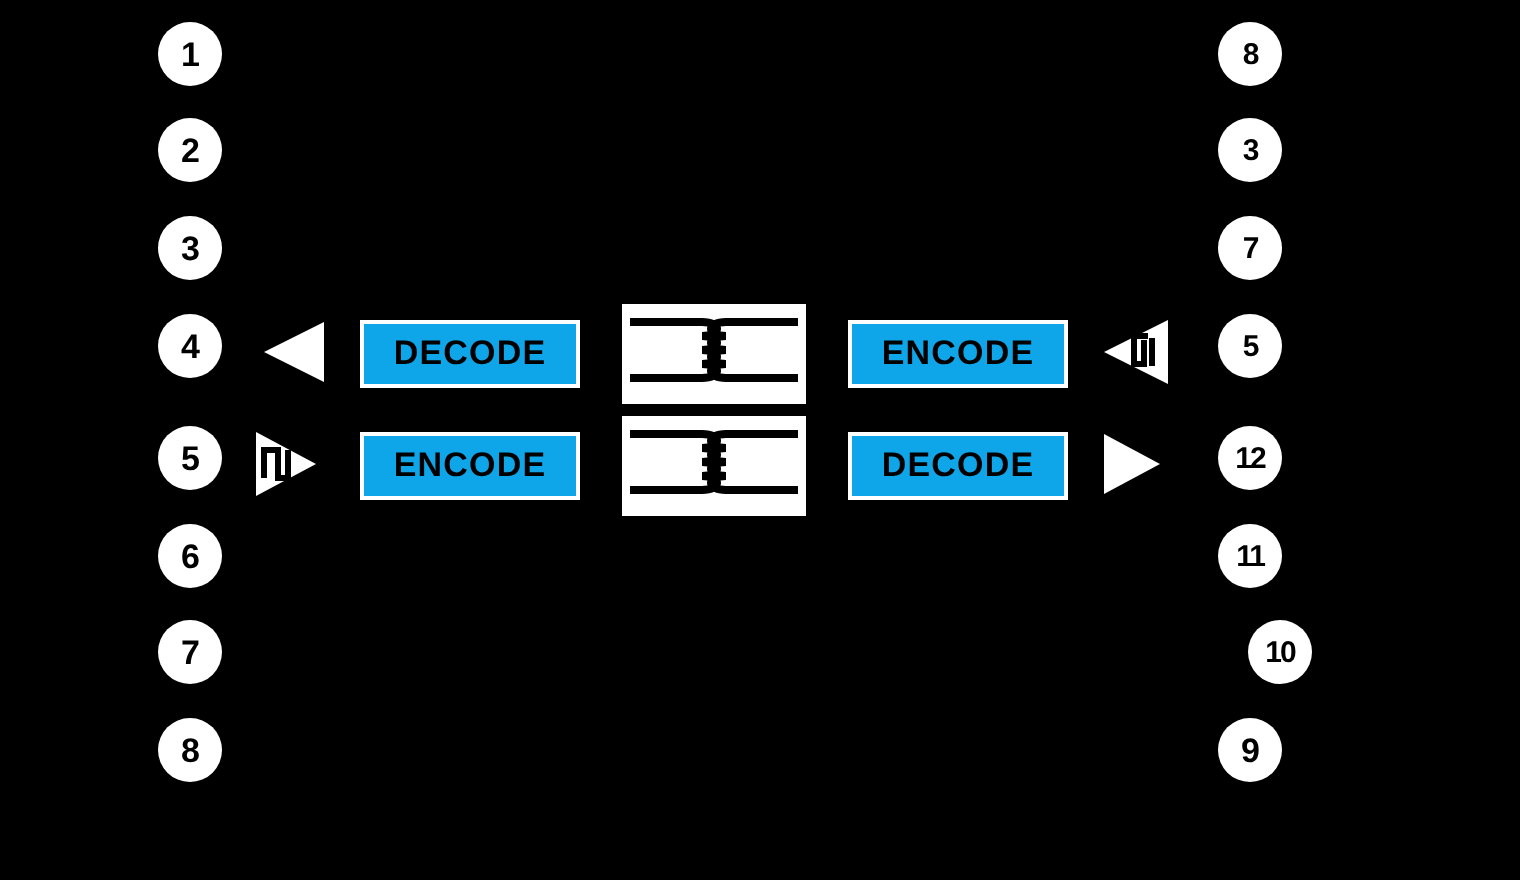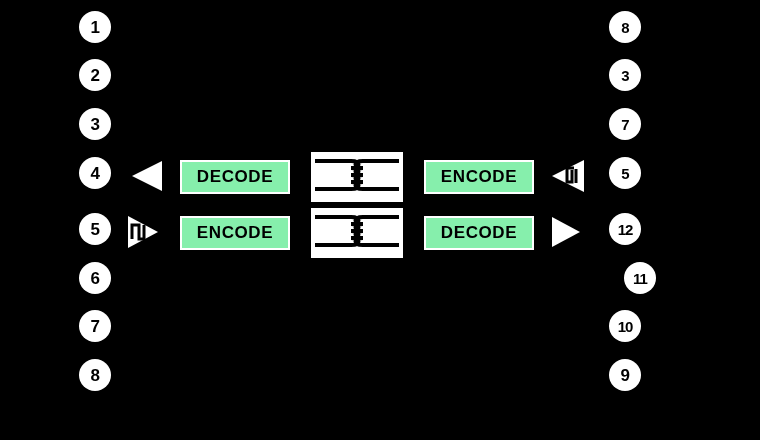--- a/index.html
+++ b/index.html
@@ -8,21 +8,21 @@
   #stage{position:relative;width:760px;height:440px;background:#000;}
 
   
   .pin{position:absolute;width:32px;height:32px;border-radius:50%;
        background:#ffffff;color:#000000;
        display:flex;align-items:center;justify-content:center;
        font-size:17px;font-weight:bold;line-height:1;letter-spacing:-0.5px;}
   .pin.two{font-size:15px;letter-spacing:-1px;}
 
   
-  .blk{position:absolute;background:#86efac;color:#000000;
+  .blk{position:absolute;background:#0ea5e9;color:#000000;
        border:2px solid #ffffff;
        display:flex;align-items:center;justify-content:center;
        font-size:17px;font-weight:bold;letter-spacing:0.6px;}
 
   
   .xfmr{position:absolute;background:#ffffff;border:2px solid #ffffff;}
   .xfmr svg{display:block;width:100%;height:100%;}
 
   
   .tri{position:absolute;}
@@ -40,22 +40,22 @@
   <div class="pin" style="left:79px;top:213px">5</div>
   <div class="pin" style="left:79px;top:262px">6</div>
   <div class="pin" style="left:79px;top:310px">7</div>
   <div class="pin" style="left:79px;top:359px">8</div>
 
   <div class="pin two" style="left:609px;top:11px">8</div>
   <div class="pin two" style="left:609px;top:59px">3</div>
   <div class="pin two" style="left:609px;top:108px">7</div>
   <div class="pin two" style="left:609px;top:157px">5</div>
   <div class="pin two" style="left:609px;top:213px">12</div>
-  <div class="pin two" style="left:624px;top:262px">11</div>
-  <div class="pin two" style="left:609px;top:310px">10</div>
+  <div class="pin two" style="left:609px;top:262px">11</div>
+  <div class="pin two" style="left:624px;top:310px">10</div>
   <div class="pin" style="left:609px;top:359px">9</div>
 
   <div class="tri" style="left:126px;top:157px;width:38px;height:38px">
     <svg viewBox="0 0 38 38" xmlns="http://www.w3.org/2000/svg">
       <polygon points="36,4 36,34 6,19" fill="#ffffff"></polygon>
     </svg>
   </div>
 
   <div class="blk" style="left:180px;top:160px;width:106px;height:30px">DECODE</div>
 

